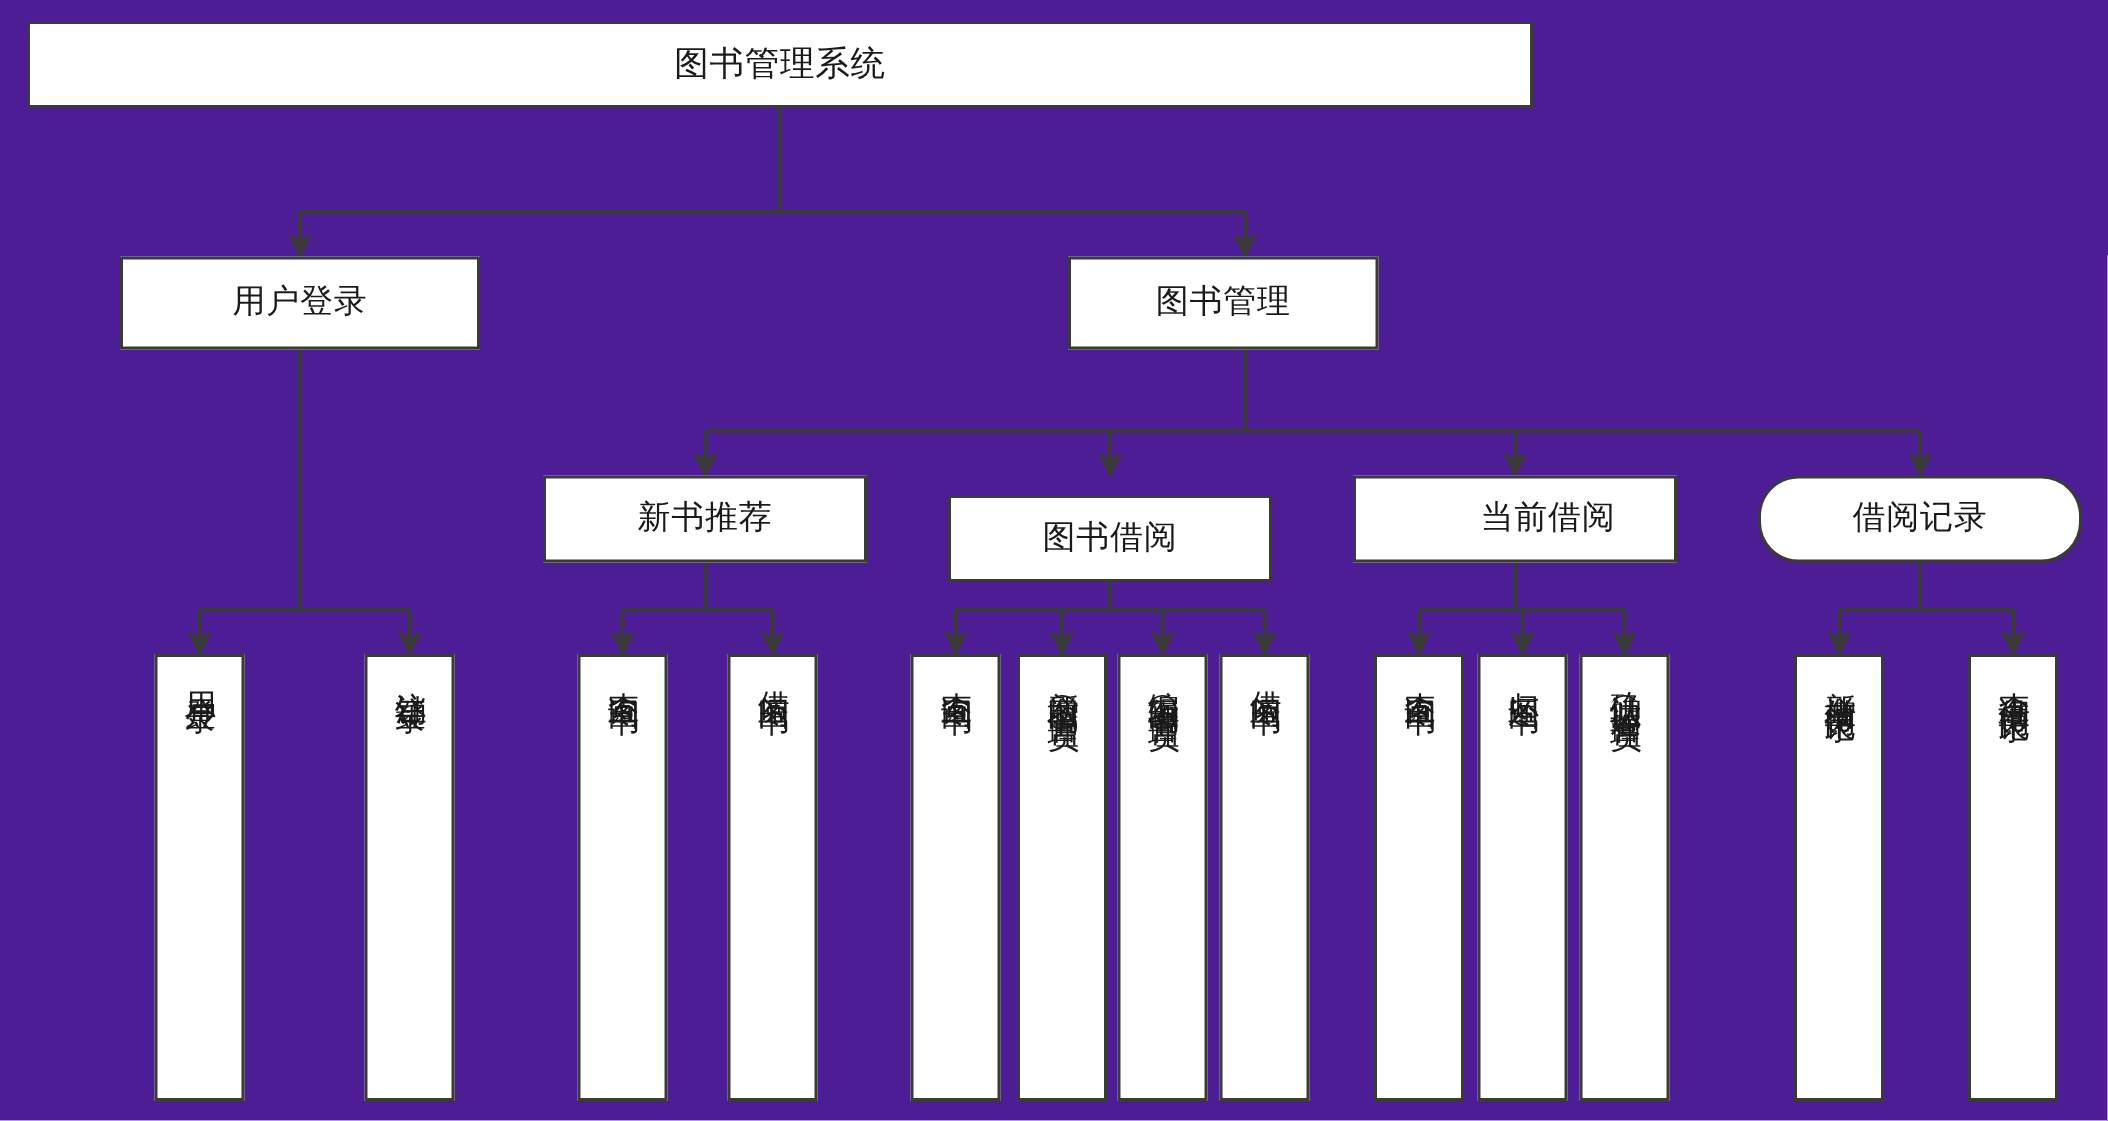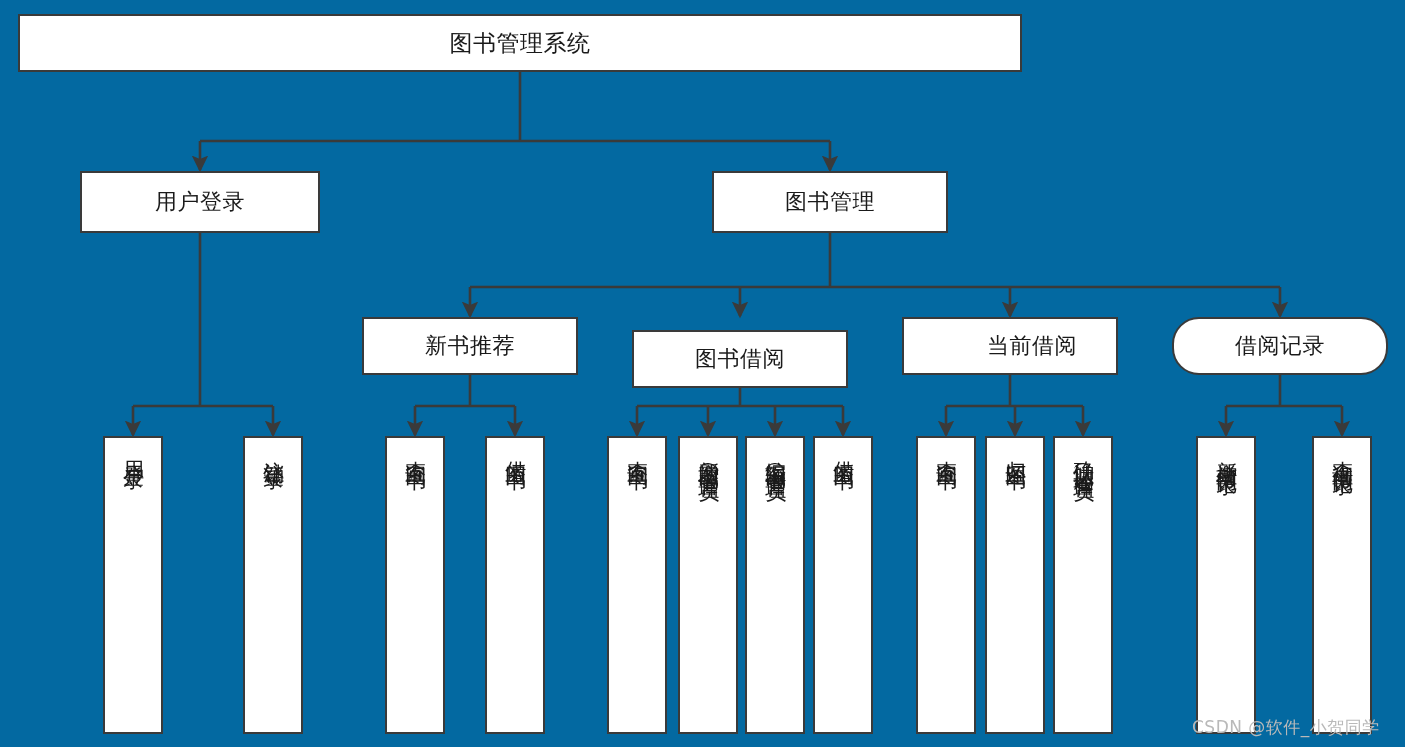--- a/index.html
+++ b/index.html
@@ -8,21 +8,21 @@
     padding: 0;
     background: #ffffff;
   }
   body {
     font-family: "DejaVu Sans", "Liberation Sans", sans-serif;
   }
   #canvas {
     position: relative;
     width: 1405px;
     height: 747px;
-    background: #0369a1;
+    background: #4c1d95;
     overflow: hidden;
   }
   #wires {
     position: absolute;
     left: 0;
     top: 0;
     width: 1405px;
     height: 747px;
     pointer-events: none;
   }
@@ -116,21 +116,21 @@
       </g>
   </svg>
 
   <div id="nodes-layer">
       <div class="node horiz root" style="left: 18px; top: 14px; width: 1004px; height: 58px;">
         <span class="label">图书管理系统</span>
       </div>
       <div class="node horiz" style="left: 80px; top: 171px; width: 240px; height: 62px;">
         <span class="label">用户登录</span>
       </div>
-      <div class="node horiz" style="left: 712px; top: 171px; width: 236px; height: 62px;">
+      <div class="node horiz" style="left: 712px; top: 171px; width: 207px; height: 62px;">
         <span class="label">图书管理</span>
       </div>
       <div class="node horiz" style="left: 362px; top: 317px; width: 216px; height: 58px;">
         <span class="label">新书推荐</span>
       </div>
       <div class="node horiz" style="left: 632px; top: 330px; width: 216px; height: 58px;">
         <span class="label">图书借阅</span>
       </div>
       <div class="node horiz" style="left: 902px; top: 317px; width: 216px; height: 58px; padding-left: 44px;">
         <span class="label">当前借阅</span>
@@ -172,14 +172,13 @@
         <span class="label">确认归还（管理员）</span>
       </div>
       <div class="node vert" style="left: 1196px; top: 436px; width: 60px; height: 298px;">
         <span class="label">新增借阅记录</span>
       </div>
       <div class="node vert" style="left: 1312px; top: 436px; width: 60px; height: 298px;">
         <span class="label">查询借阅记录</span>
       </div>
     </div>
 
-  <div class="watermark" style="left: 1192px; top: 716px; color: rgb(185, 185, 185);">CSDN @软件_小贺同学</div>
 </div>
 
 </body></html>

